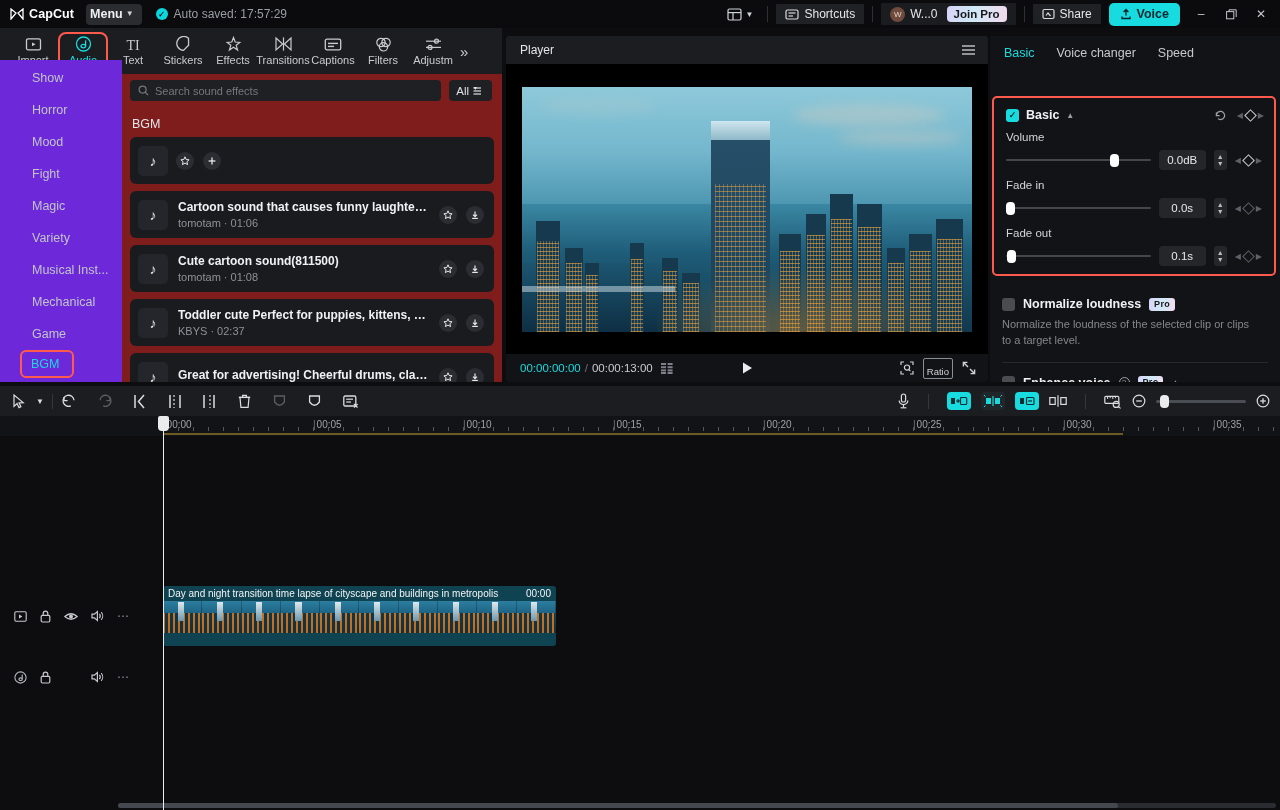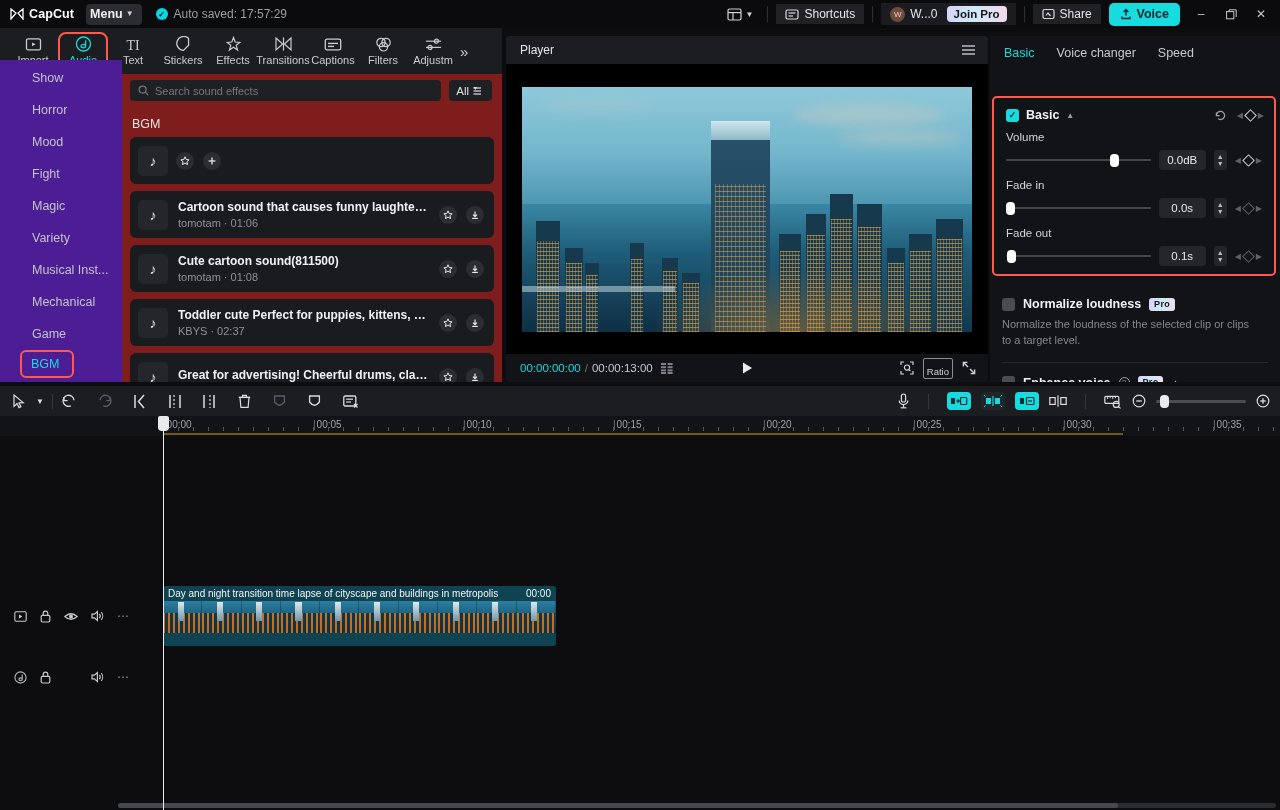--- a/index.html
+++ b/index.html
@@ -81,21 +81,21 @@
   .tt .lbl { font-size:11px; white-space:nowrap; }
   .tt.active { color:#18dbe0; }
   .tt.hl {
     border:2px solid #ff5a4d; border-radius:8px; padding:2px 0;
   }
   .tt-more { margin-left:2px; color:#c8cbcf; font-size:15px; cursor:pointer; }
 
   
   .catrail {
     position:absolute; left:0; top:60px; width:122px; height:322px;
-    background:#4c1d95; padding-top:2px; overflow:hidden;
+    background:#6d28d9; padding-top:2px; overflow:hidden;
   }
   .cat {
     height:32px; display:flex; align-items:center; padding-left:32px;
     font-size:12.5px; color:#c2c5ca; cursor:pointer;
   }
   .cat.active { color:#18dbe0; }
   .cat.boxed {
     border:2px solid #ff5a4d; border-radius:6px;
     margin:0 46px 0 20px; height:28px; padding-left:9px; width:54px;
   }

